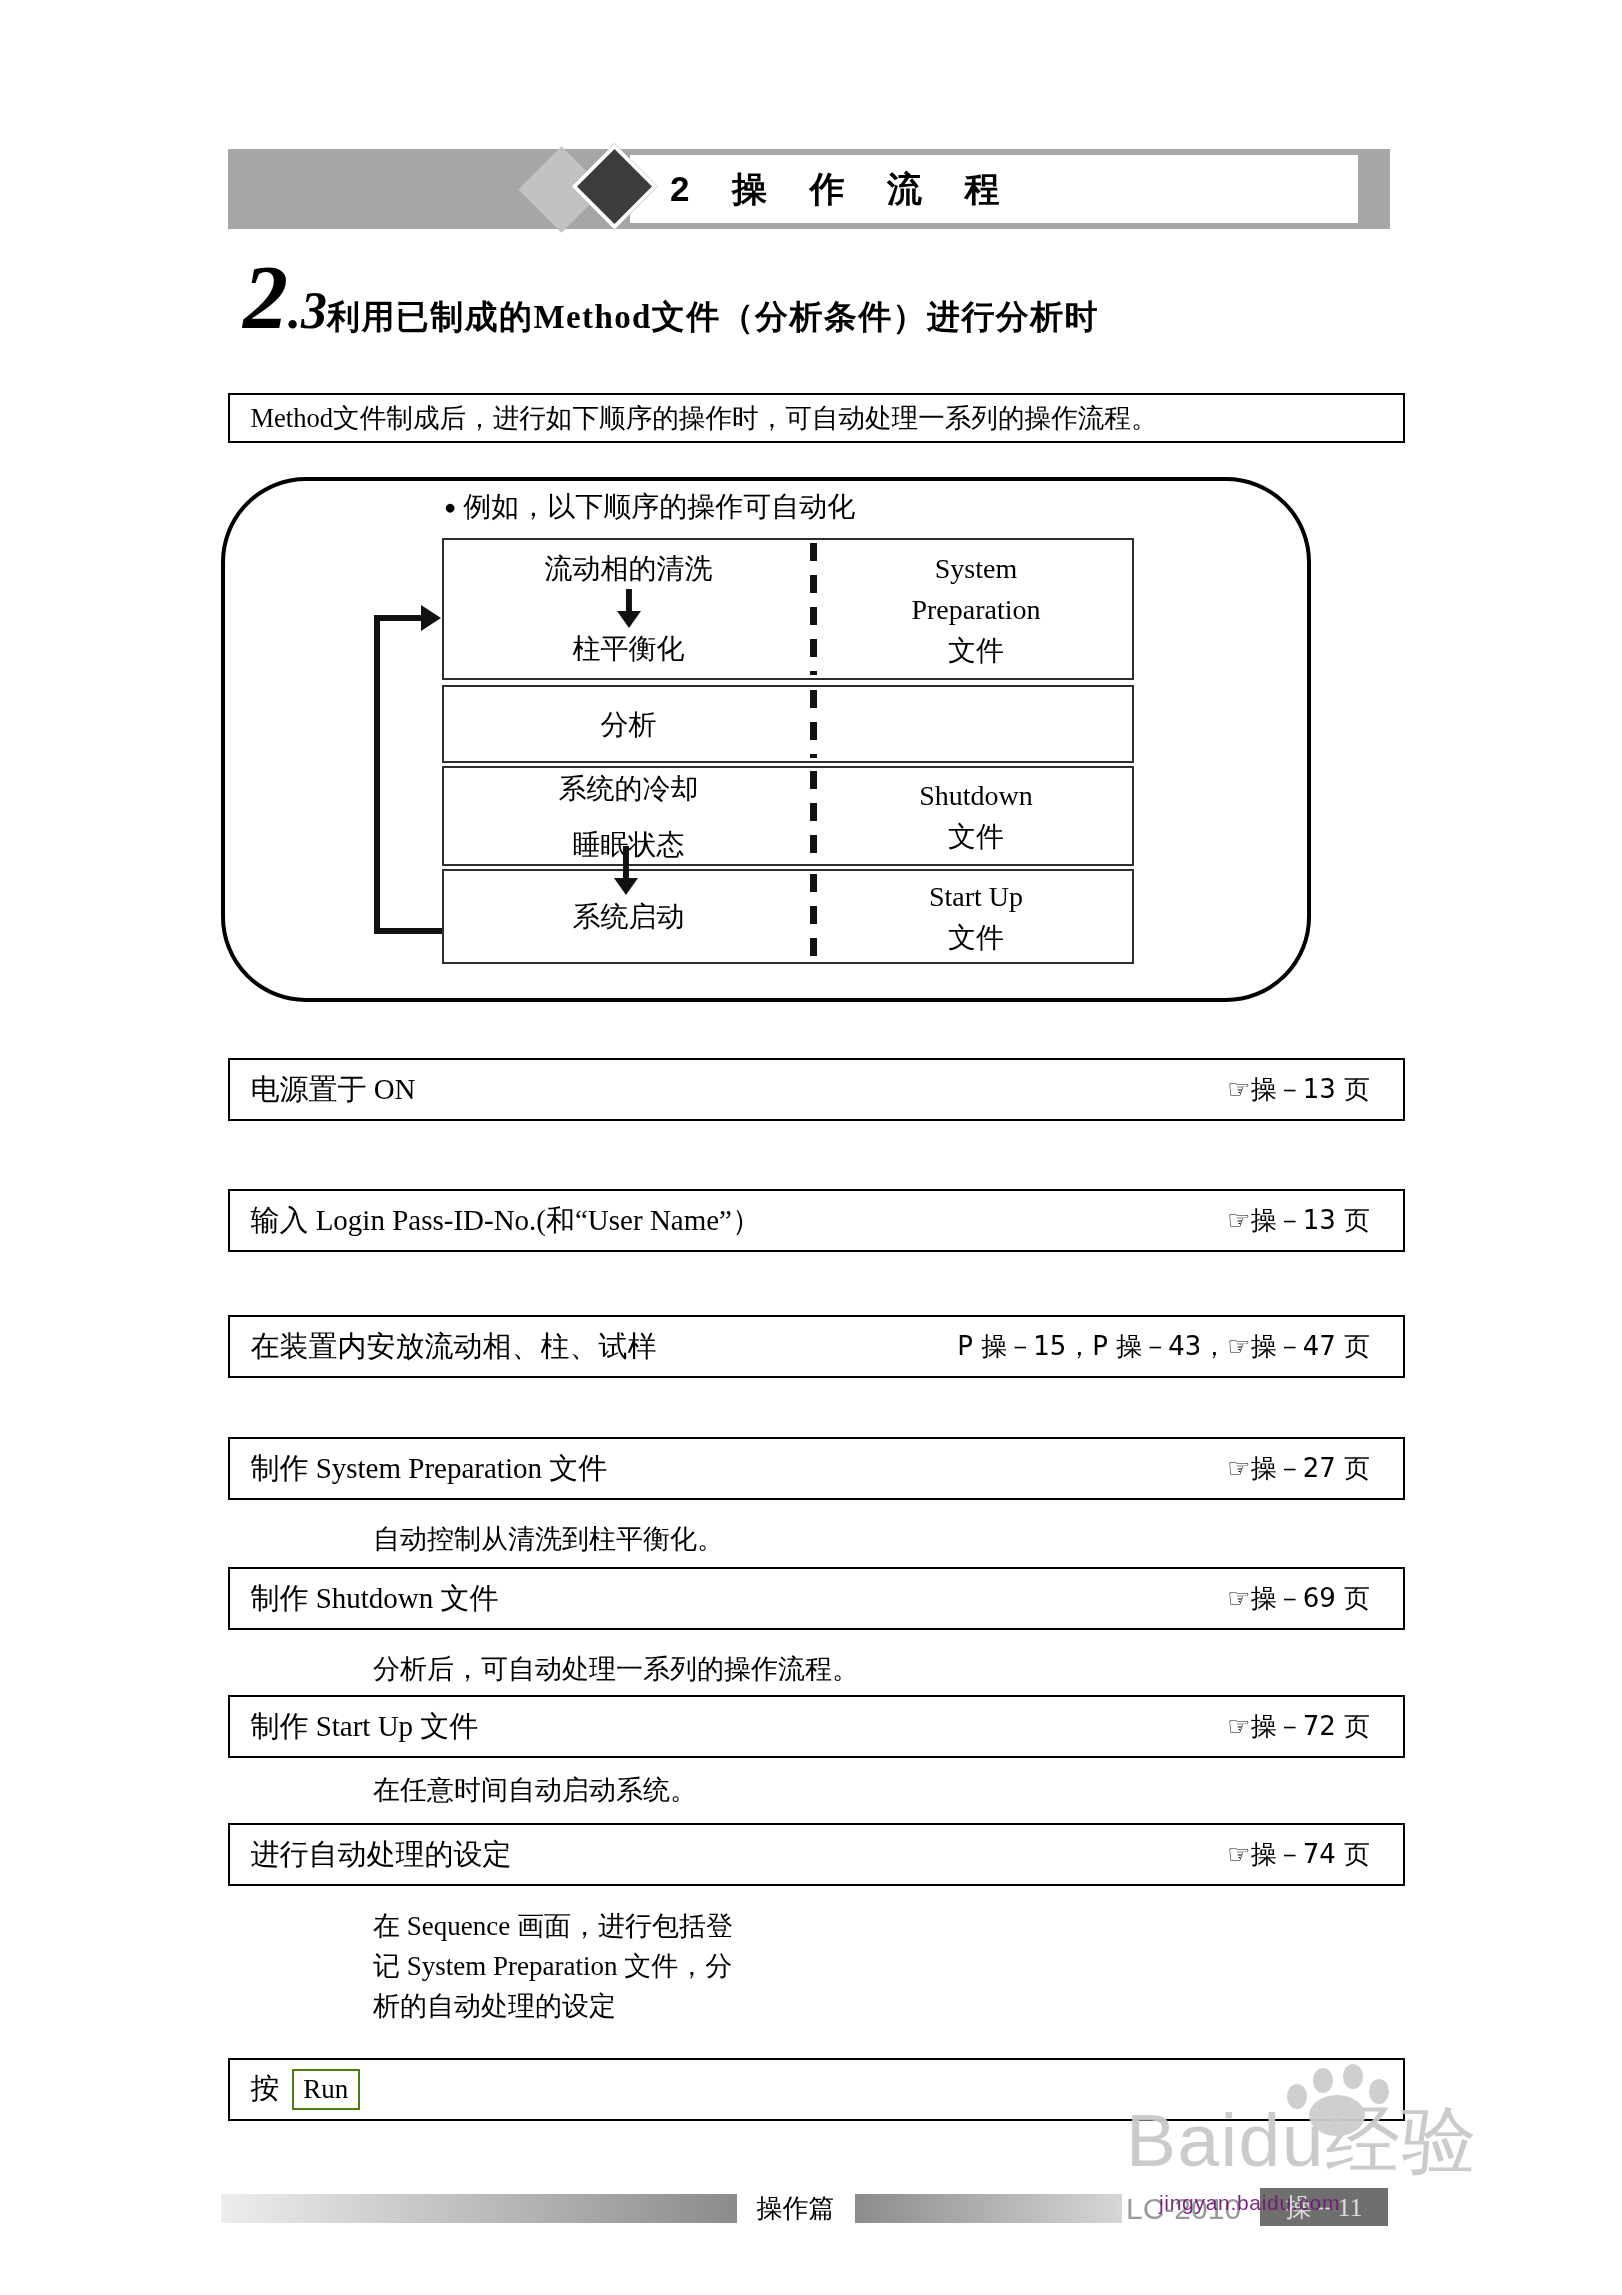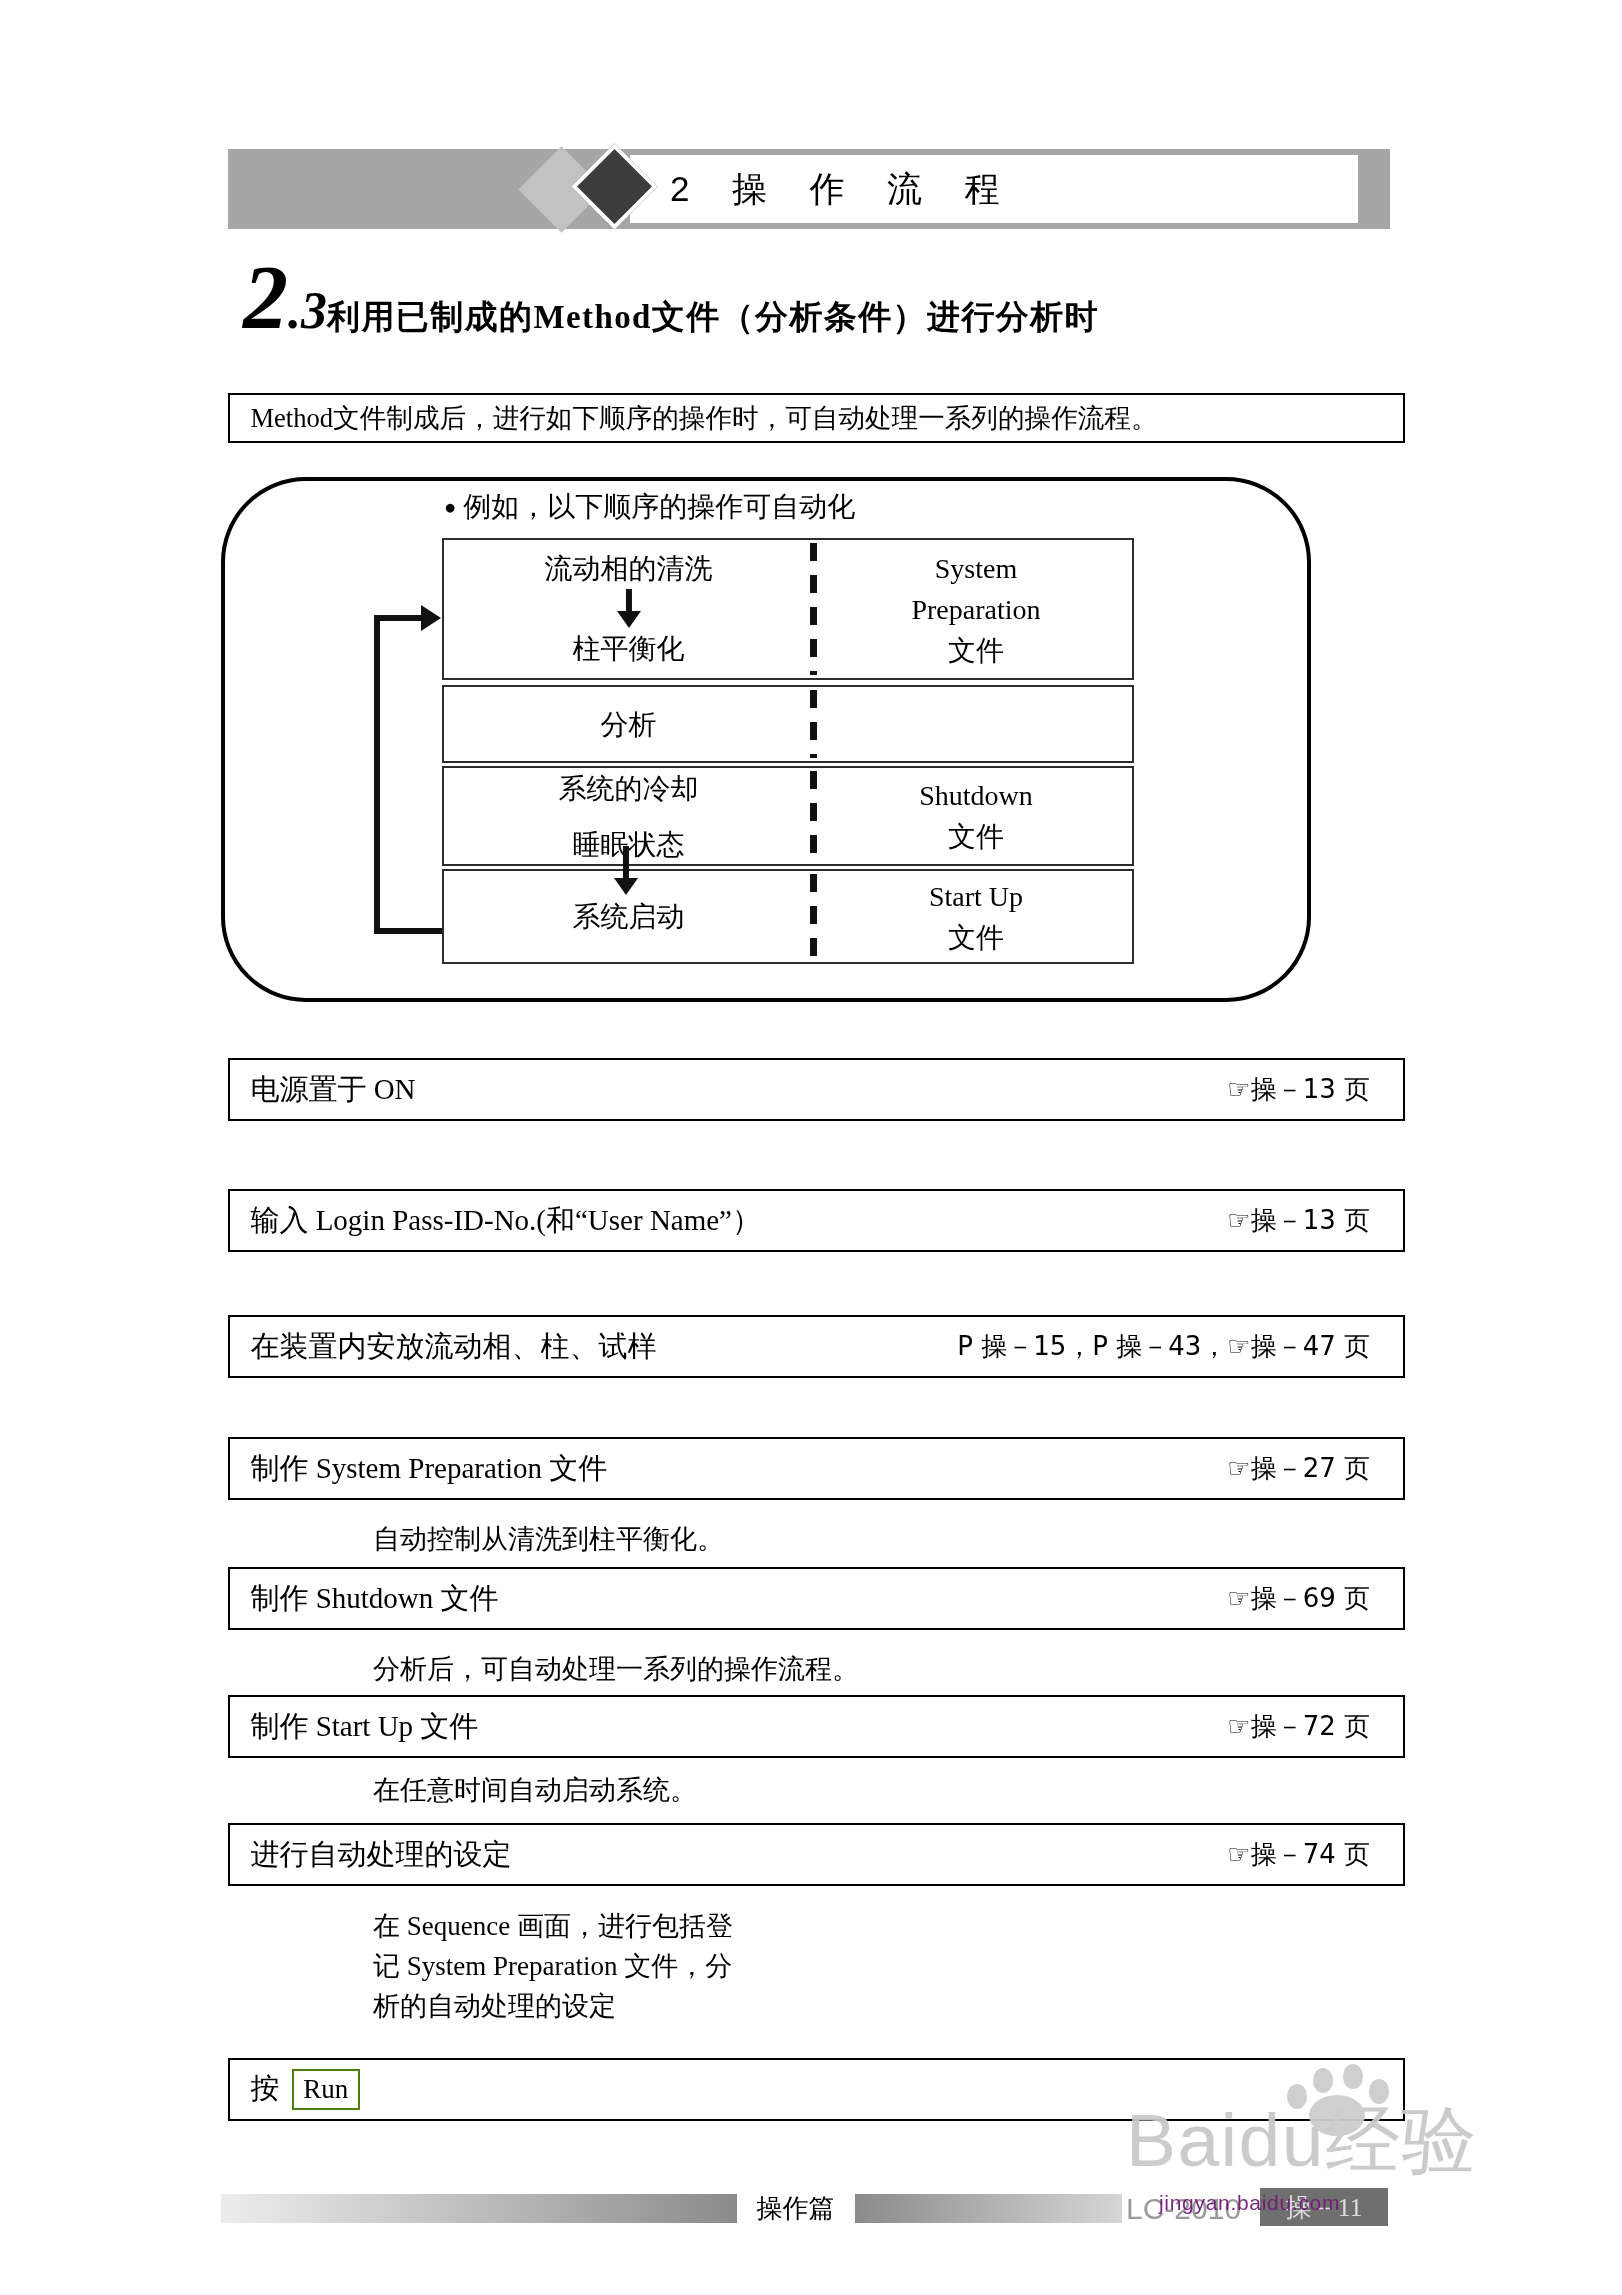--- a/index.html
+++ b/index.html
@@ -6,21 +6,21 @@
   html,body{background:#ffffff}
   body{
     width:1623px;height:2295px;position:relative;overflow:hidden;
     font-family:"Liberation Serif","DejaVu Serif",serif;color:#000;
   }
   .abs{position:absolute}
 
   
   .banner{left:228px;top:149px;width:1162px;height:80px;background:#a6a6a6}
   .banner-inner{position:absolute;left:402px;top:6.1px;right:32px;bottom:6.1px;background:#fff;display:flex;align-items:center}
-  .banner-title{font-family:"Liberation Sans","DejaVu Sans",sans-serif;font-weight:normal;font-size:35px;letter-spacing:16.4px;padding-left:40px;white-space:nowrap}
+  .banner-title{font-family:"Liberation Sans","DejaVu Sans",sans-serif;font-weight:bold;font-size:35px;letter-spacing:16.4px;padding-left:40px;white-space:nowrap}
   .diamond{width:61px;height:61px;transform:rotate(45deg)}
   .diamond.light{left:531px;top:159px;background:#c2c2c2}
   .diamond.dark{left:584px;top:156px;background:#3d3d3d;border:4.8px solid #fff}
 
   
   .section-heading{left:243px;top:251px;display:flex;align-items:baseline}
   .sec-num{font-size:90px;font-weight:bold;font-style:italic;line-height:1.05}
   .sec-num-suffix{font-size:52px;font-weight:bold;font-style:italic;line-height:1}
   .sec-title{font-size:33px;font-weight:bold;letter-spacing:1.4px;white-space:nowrap}
 

